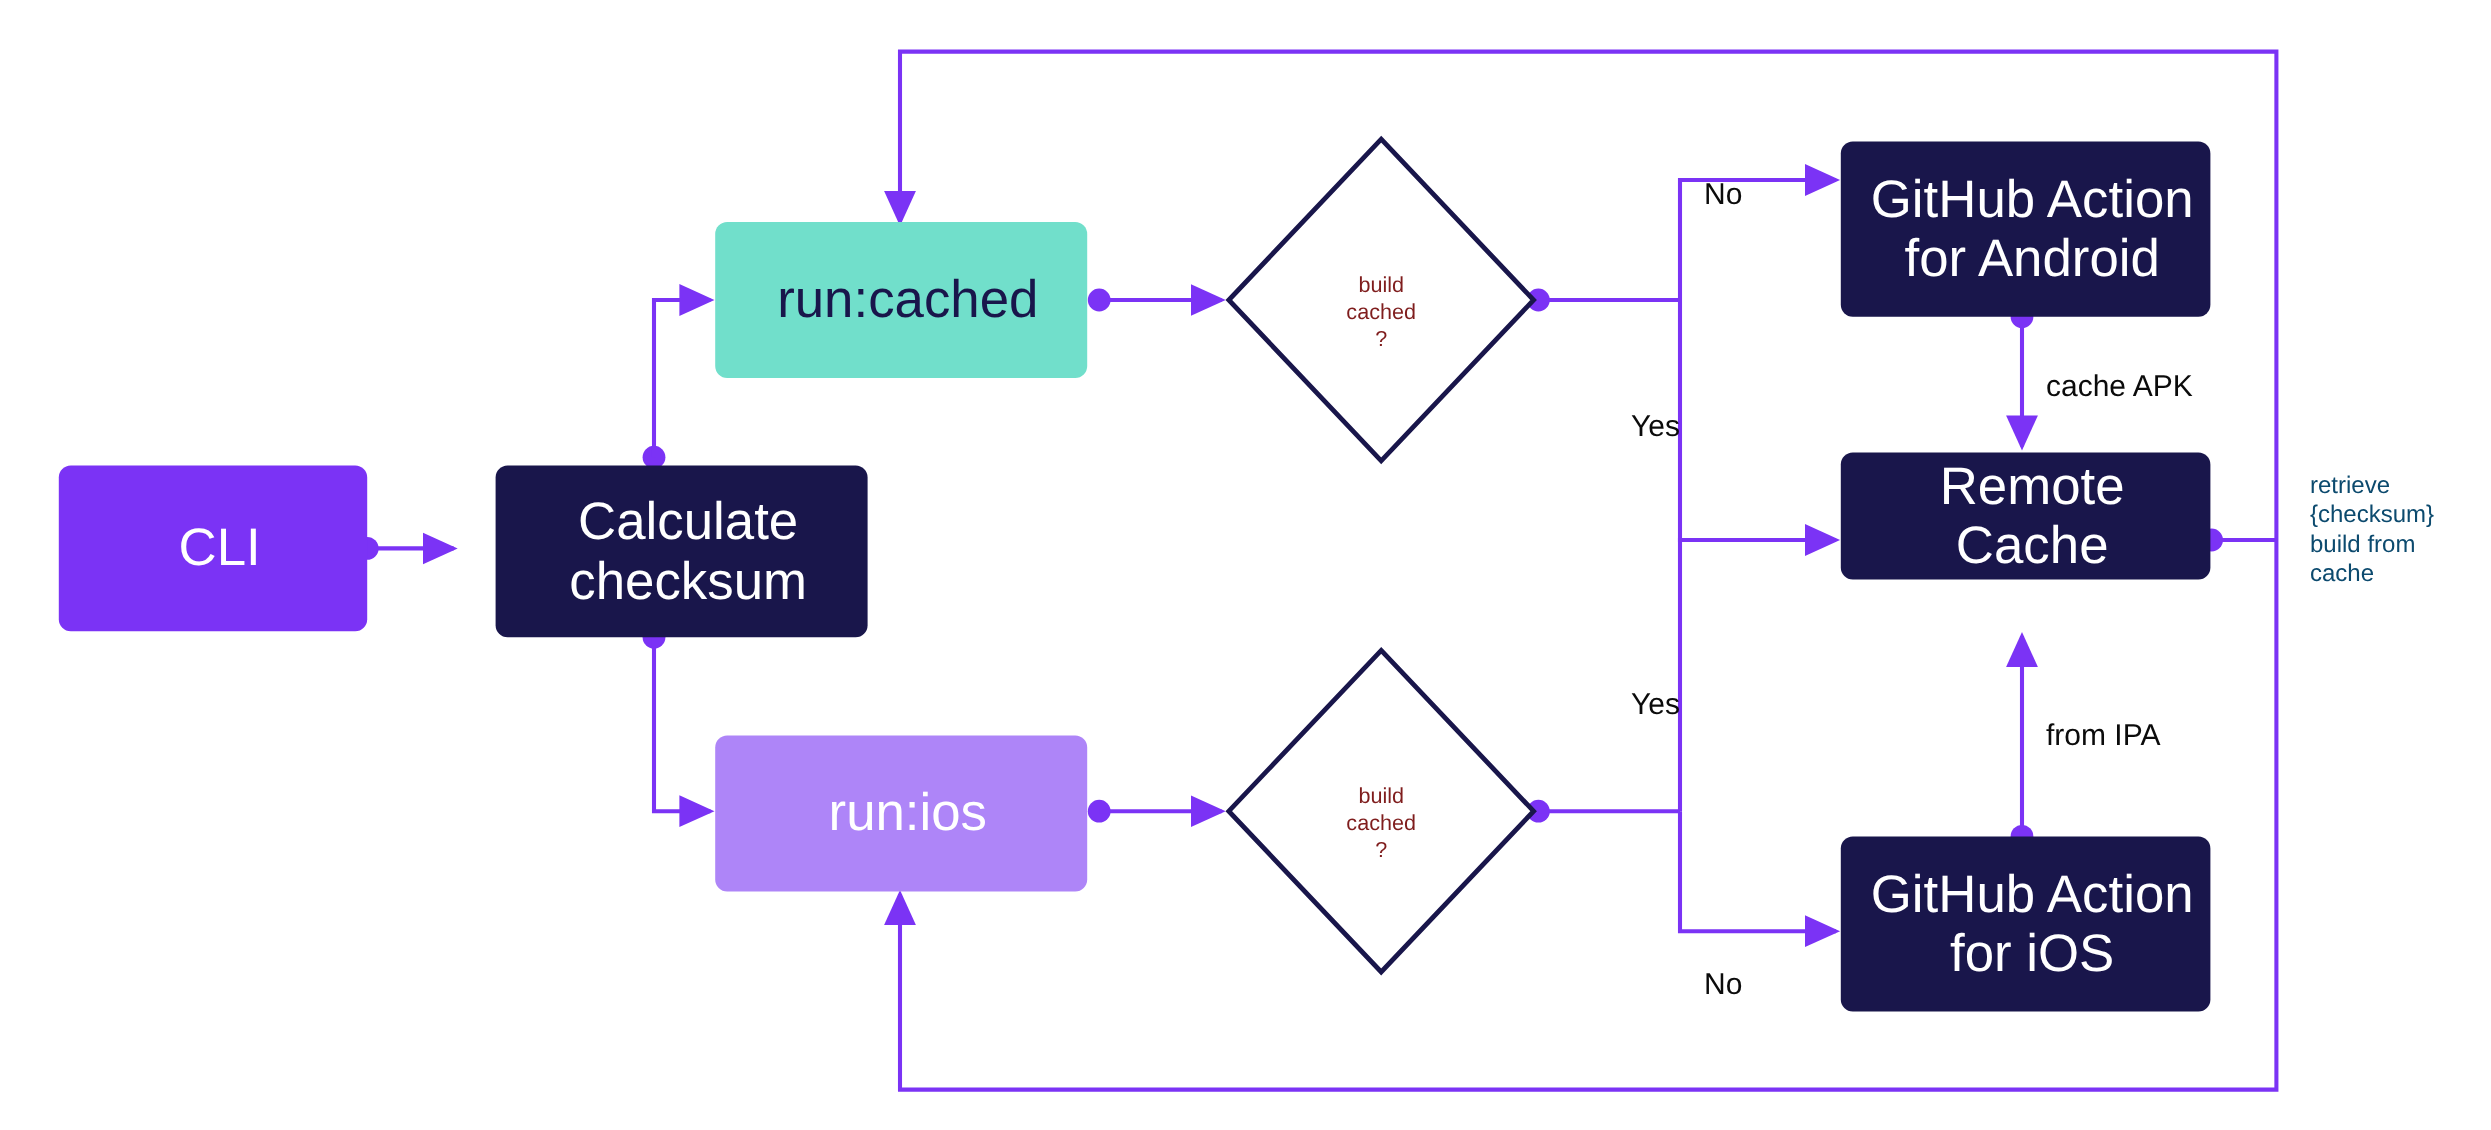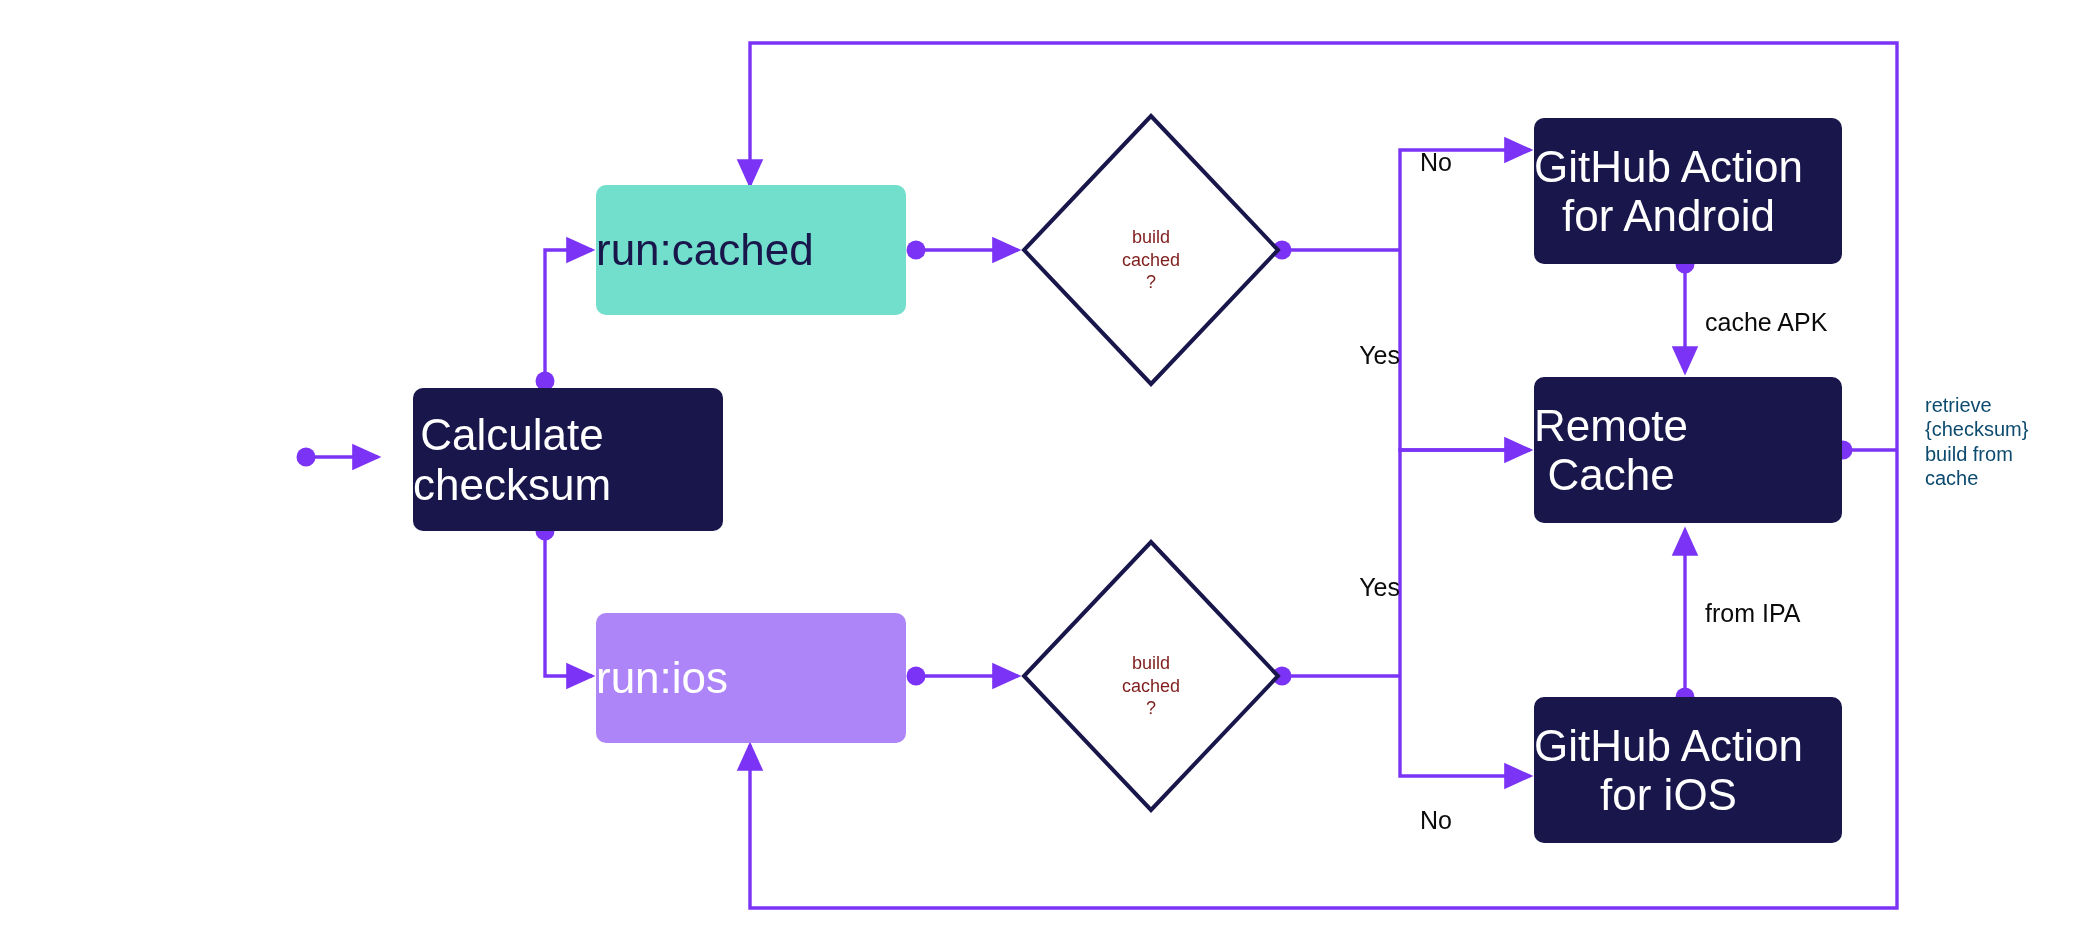--- a/index.html
+++ b/index.html
@@ -1,19 +1,19 @@
 <!DOCTYPE html>
 <html><head>
 <meta charset="utf-8">
 <style>
   html,body{margin:0;padding:0;background:#ffffff;}
   body{width:2076px;height:942px;font-family:"Liberation Sans",sans-serif;overflow:hidden;}
   #stage{position:relative;width:2076px;height:942px;background:#ffffff;}
   #wires{position:absolute;left:0;top:0;width:2076px;height:942px;}
-  .node{position:absolute;box-sizing:border-box;display:flex;align-items:center;justify-content:flex-start;text-align:center;border-radius:10px;line-height:1.12;}
+  .node{position:absolute;box-sizing:border-box;display:flex;align-items:center;justify-content:center;text-align:center;border-radius:10px;line-height:1.12;padding-left:11px;}
   .node.proc{font-size:44px;font-weight:400;}
   .lbl{position:absolute;font-size:25px;color:#0b0b0b;white-space:pre;text-align:center;line-height:1.2;}
   .dlabel{position:absolute;font-size:18px;color:#7f1d1d;text-align:center;line-height:1.25;white-space:pre;margin-top:18px;}
   .annot{position:absolute;font-size:20px;color:#0c4a6e;text-align:left;line-height:1.22;white-space:pre;}
   .diamond-wrap{position:absolute;display:flex;align-items:center;justify-content:center;}
 </style>
 </head>
 <body>
 
 <div id="stage">
@@ -80,20 +80,23 @@
         <line x1="1843" y1="450" x2="1897" y2="450"></line>
 
         <path d="M1897,450 L1897,43 L750,43 L750,185" marker-end="url(#ar)"></path>
 
         <path d="M1897,450 L1897,908 L750,908 L750,745" marker-end="url(#ar)"></path>
       </g>
 
     </g>
   </svg>
 
+  <div class="node proc" style="left:49px;top:388px;width:257px;height:138px;background:#7B33F5;color:#FFFFFF;">
+    <span>CLI</span>
+  </div>
 
   <div class="node proc" style="left:390px;top:388px;width:310px;height:143px;background:#19164B;color:#FFFFFF;white-space:pre;margin-left:23px;">
     <span>Calculate
 checksum</span>
   </div>
 
   <div class="node proc" style="left:596px;top:185px;width:310px;height:130px;background:#71DFCB;color:#19164B;">
     <span>run:cached</span>
   </div>
 
@@ -122,21 +125,21 @@
   <div class="node proc" style="left:1534px;top:118px;width:308px;height:146px;background:#19164B;color:#FFFFFF;white-space:pre;">
     <span>GitHub Action
 for Android</span>
   </div>
 
   <div class="node proc" style="left:1534px;top:697px;width:308px;height:146px;background:#19164B;color:#FFFFFF;white-space:pre;">
     <span>GitHub Action
 for iOS</span>
   </div>
 
-  <div class="node proc" style="left:1534px;top:377px;width:308px;height:146px;background:#19164B;color:#FFFFFF;white-space:pre;">
+  <div class="node proc" style="left:1534px;top:377px;width:308px;height:106px;background:#19164B;color:#FFFFFF;white-space:pre;">
     <span>Remote
 Cache</span>
   </div>
 
   <div class="lbl" style="left:1420px;top:147px;width:80px;text-align:left;">No</div>
 
   <div class="lbl" style="left:1340px;top:340px;width:60px;text-align:right;">Yes</div>
 
   <div class="lbl" style="left:1340px;top:572px;width:60px;text-align:right;">Yes</div>
 

